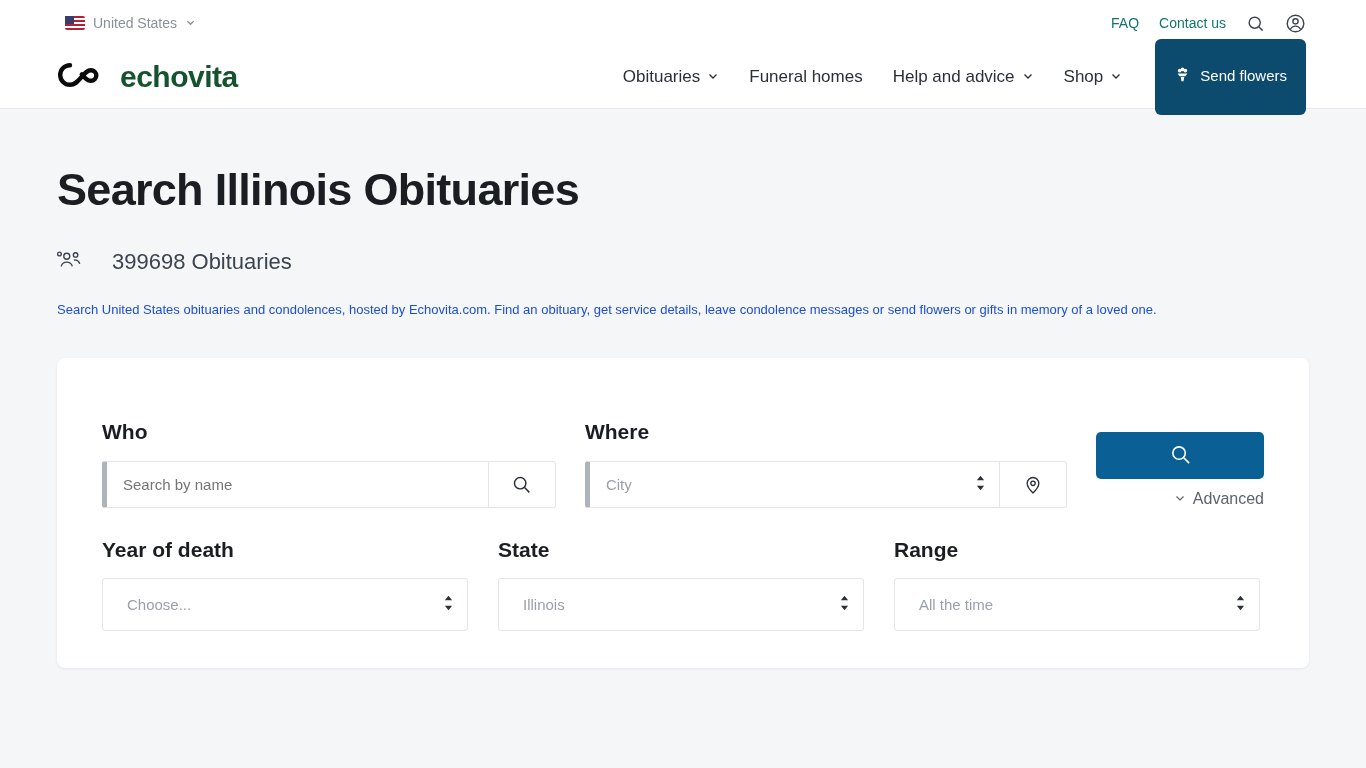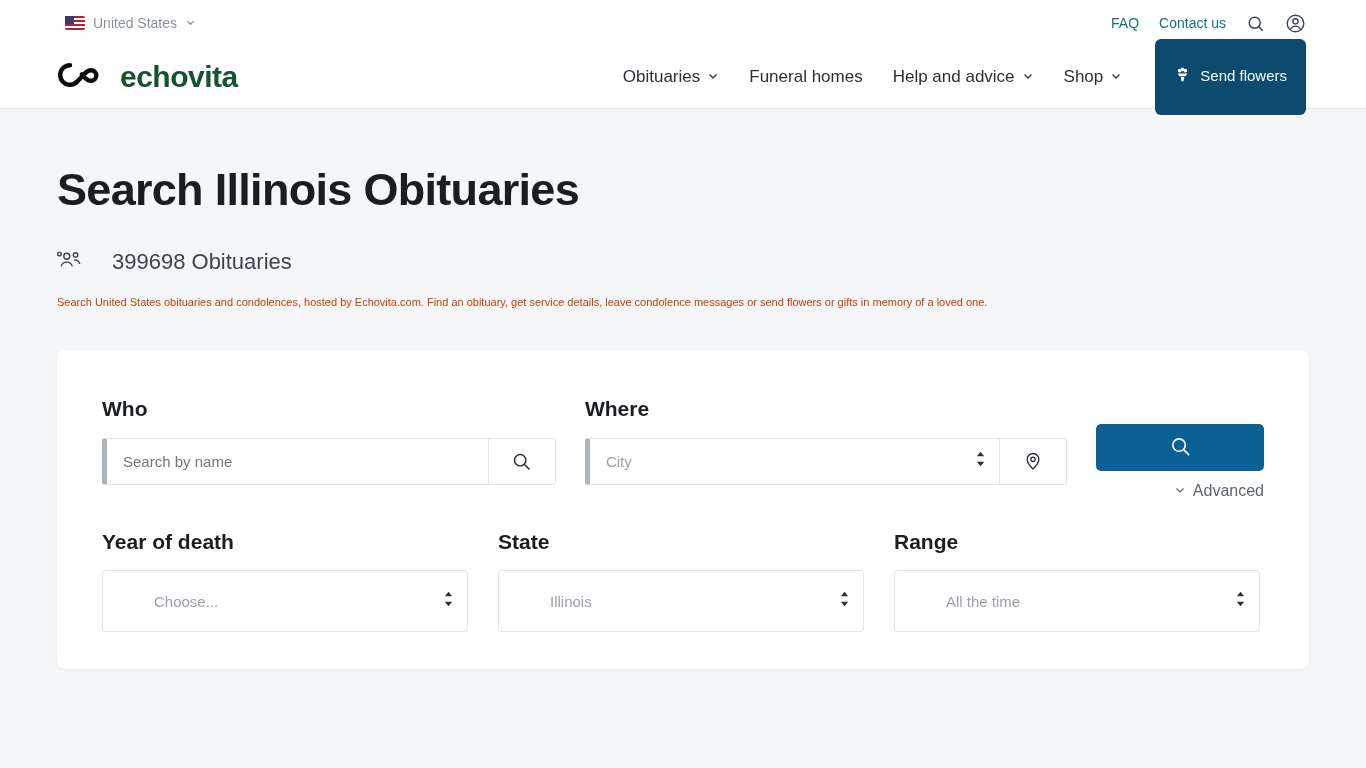--- a/index.html
+++ b/index.html
@@ -77,35 +77,35 @@
   .page { padding: 0 57px; }
   .page-title {
     font-size: 45px; font-weight: bold; letter-spacing: -0.7px;
     margin-top: 55px; color: #1a1d21;
   }
   .count-row {
     display: flex; align-items: center; gap: 29px;
     margin-top: 33px; font-size: 22px; color: #3c4450;
   }
   .intro {
-    margin-top: 14px;
-    font-size: 11px; color: #c2410c; line-height: 26px;
+    margin-top: 22px;
+    font-size: 13px; color: #1d4ed8; line-height: 26px;
     max-width: 1240px;
   }
 
   
   .search-card {
     margin-top: 35px;
     background: #ffffff;
     border-radius: 8px;
     box-shadow: 0 1px 3px rgba(16,24,40,.07);
     padding: 31px 45px 37px 45px;
     position: relative;
   }
-  .row1 { display: flex; align-items: center; gap: 0; }
+  .row1 { display: flex; align-items: flex-end; gap: 0; }
   .field-who { width: 466px; }
   .field-where { width: 495px; margin-left: 29px; }
   .fld-label { font-size: 21px; font-weight: bold; color: #1a1d21; margin-bottom: 17px; }
 
   .input-group {
     display: flex; align-items: stretch;
     border: 1px solid #e3e5e8;
     border-left: 5px solid #aeb4bc;
     border-radius: 3px;
     background: #fff;
@@ -145,22 +145,22 @@
     display: flex; align-items: center; justify-content: flex-end; gap: 7px;
     font-size: 16px; color: #5c636d; cursor: pointer;
   }
 
   .row2 { display: flex; gap: 30px; margin-top: 30px; }
   .adv-field { width: 366px; }
   .adv-field .fld-label { font-size: 21px; margin-bottom: 16px; }
   .sel-plain {
     position: relative;
     border: 1px solid #e3e5e8; border-radius: 3px;
-    background: #fff; height: 62px;
-    display: flex; align-items: flex-end; padding-left: 27px;
+    background: #fff; height: 53px;
+    display: flex; align-items: flex-end;
   }
   .sel-plain select {
     width: 100%; height: 100%;
     border: none; outline: none; background: transparent;
     padding: 0 30px 0 24px;
     font-size: 15px; color: #9ba0a8; font-family: inherit;
     appearance: none; -webkit-appearance: none; cursor: pointer;
   }
 
   

